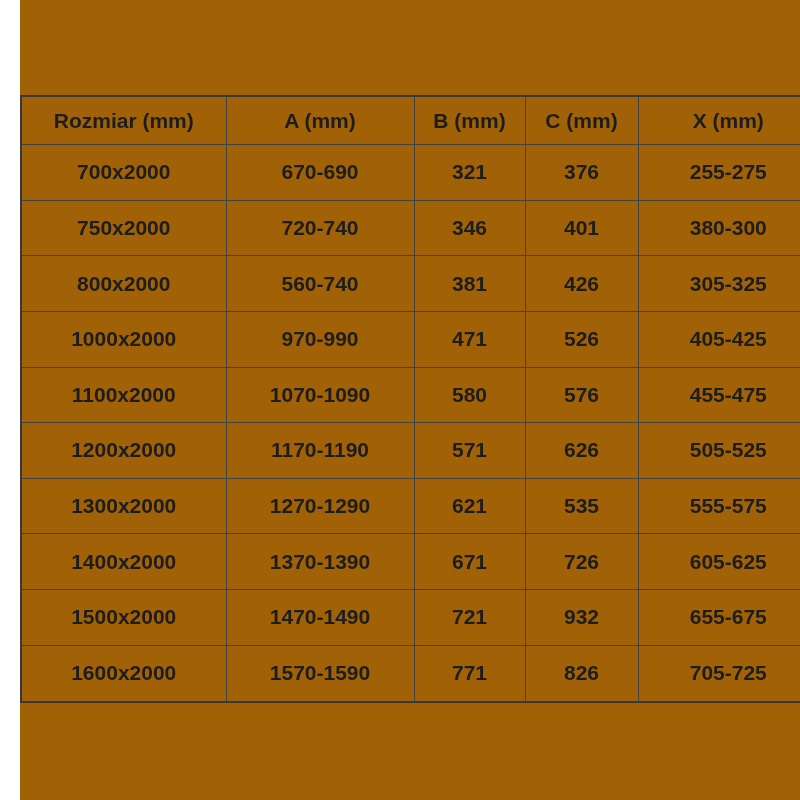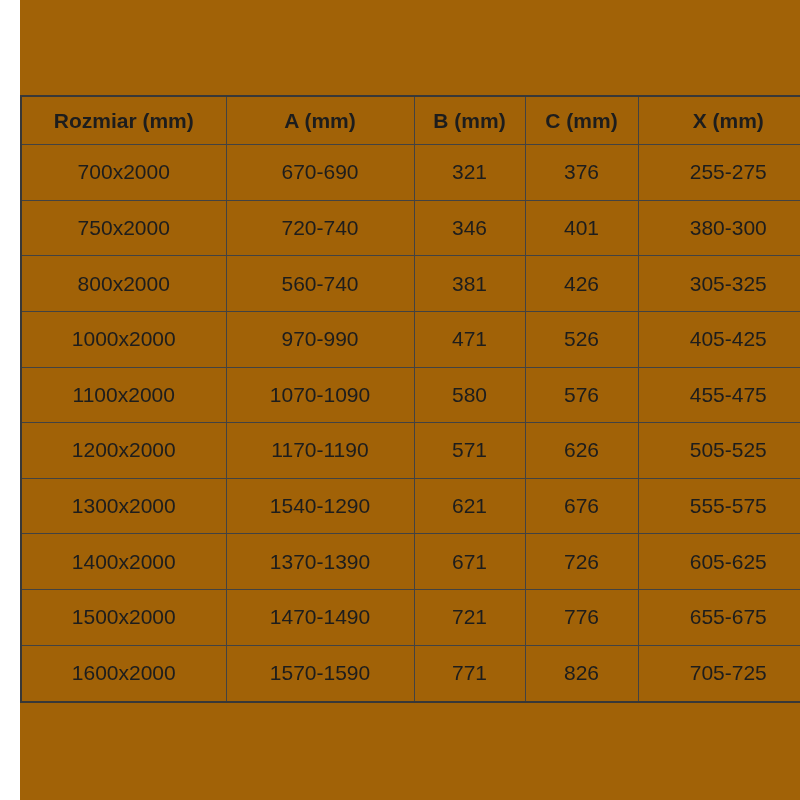--- a/index.html
+++ b/index.html
@@ -34,21 +34,21 @@
     font-size: 21px;
     padding: 0;
     white-space: nowrap;
     overflow: hidden;
   }
   table.size-table th {
     font-weight: bold;
     height: 47px;
   }
   table.size-table td {
-    font-weight: normal;
+    font-weight: bold;
   }
   col.c-rozmiar { width: 205px; }
   col.c-a       { width: 188px; }
   col.c-b       { width: 111px; }
   col.c-c       { width: 113px; }
   col.c-x       { width: 181px; }
 </style>
 </head>
 <body>
 
@@ -108,37 +108,37 @@
         </tr>
         <tr>
           <td>1200x2000</td>
           <td>1170-1190</td>
           <td>571</td>
           <td>626</td>
           <td>505-525</td>
         </tr>
         <tr>
           <td>1300x2000</td>
-          <td>1540-1290</td>
+          <td>1270-1290</td>
           <td>621</td>
-          <td>676</td>
+          <td>535</td>
           <td>555-575</td>
         </tr>
         <tr>
           <td>1400x2000</td>
           <td>1370-1390</td>
           <td>671</td>
           <td>726</td>
           <td>605-625</td>
         </tr>
         <tr>
           <td>1500x2000</td>
           <td>1470-1490</td>
           <td>721</td>
-          <td>776</td>
+          <td>932</td>
           <td>655-675</td>
         </tr>
         <tr>
           <td>1600x2000</td>
           <td>1570-1590</td>
           <td>771</td>
           <td>826</td>
           <td>705-725</td>
         </tr>
       </tbody>

